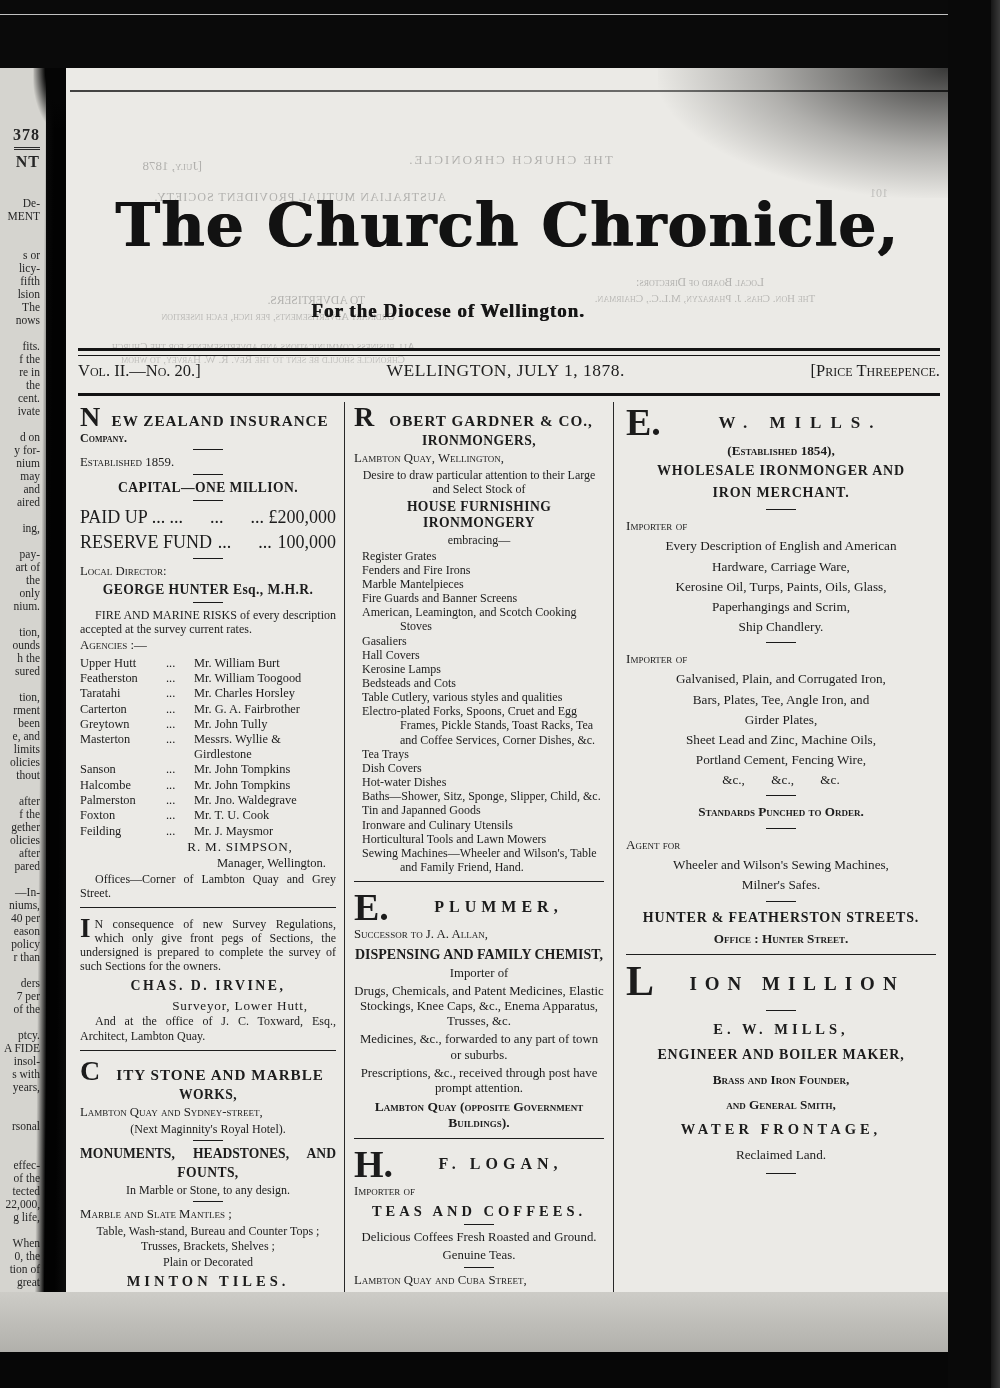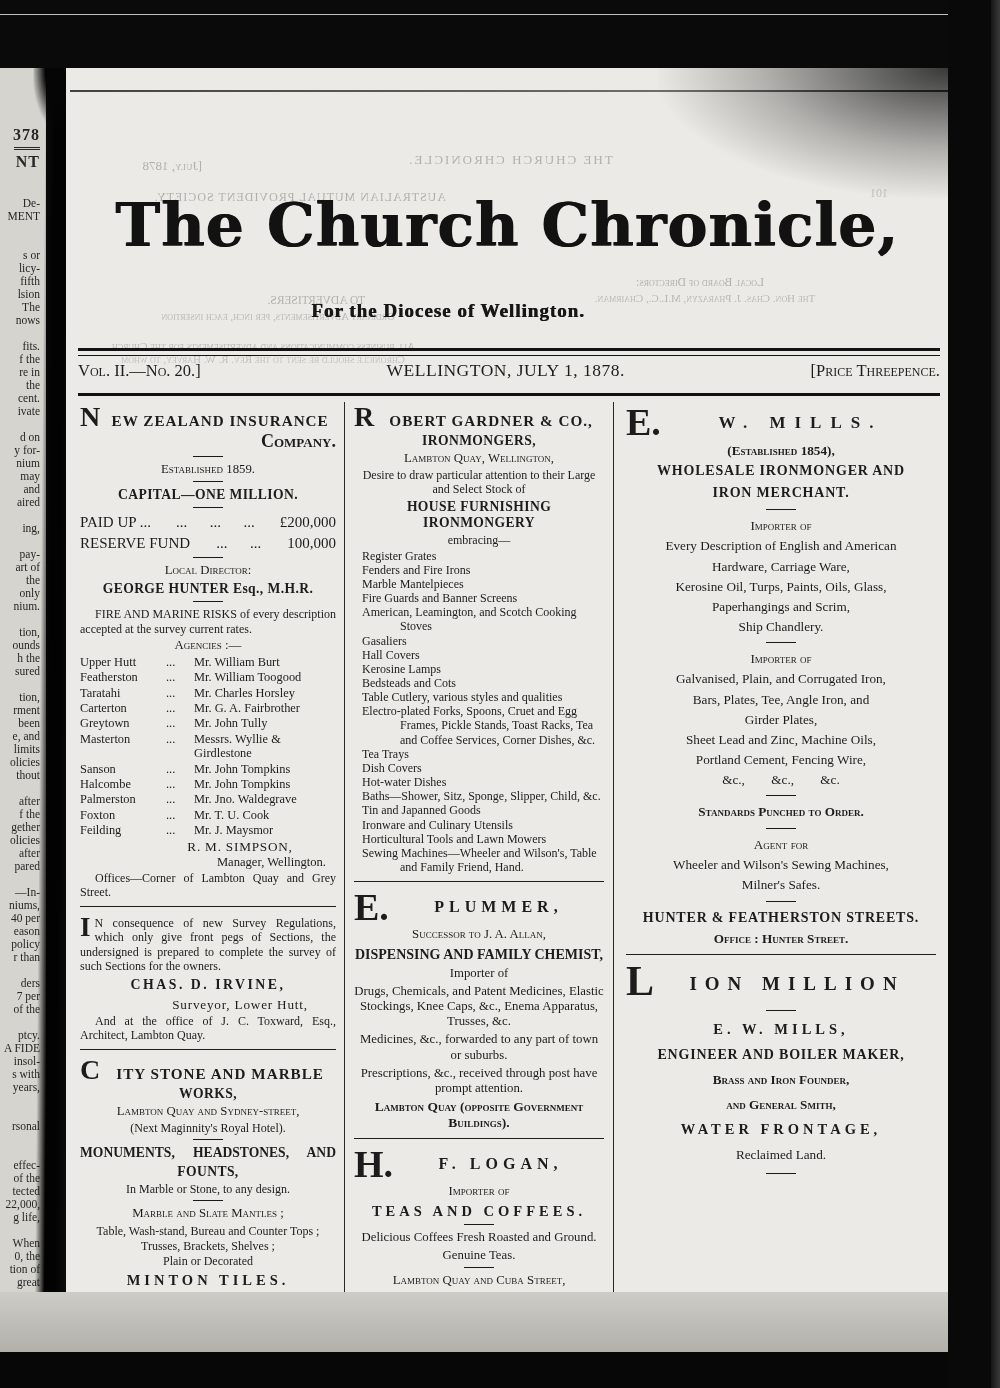--- a/index.html
+++ b/index.html
@@ -76,43 +76,43 @@
   #c3{width:326px;padding:4px 4px 0 12px;}
 
   .ad-rule{border-top:1.3px solid #1e1e1e;margin:7px 0 9px;}
   .ln{margin:1px 0;}
   .sep{width:30px;border-top:1.2px solid #191919;margin:4px auto 5px;}
 
   .c{text-align:center;}
   .cpre{text-align:center;white-space:pre;}
   .j{text-align:justify;text-indent:15px;}
   .li{text-align:left;padding-left:46px;text-indent:-38px;margin:0;}
-  .sc{font-variant:small-caps;text-align:center;font-size:12.8px;margin:2px 0;}
+  .sc{font-variant:small-caps;text-align:left;font-size:12.8px;margin:2px 0;}
   .scb{font-variant:small-caps;text-align:center;font-size:12.8px;font-weight:bold;margin:2px 0;}
-  .sch{font-variant:small-caps;font-weight:bold;text-align:right;font-size:18px;margin:0;}
+  .sch{font-variant:small-caps;font-weight:bold;text-align:left;font-size:12px;margin:0;}
   .sch2{font-variant:small-caps;font-weight:bold;text-align:center;font-size:13.5px;margin:3px 0 0;}
   .h{font-weight:bold;text-align:center;font-size:13.6px;letter-spacing:.4px;margin:3px 0 2px;}
   .h2{font-weight:bold;text-align:center;font-size:14px;margin:3px 0;}
   .hj{font-weight:bold;font-size:13.6px;text-align:justify;text-align-last:justify;margin:2px 0;}
   .hsp{font-weight:bold;text-align:center;font-size:13.8px;letter-spacing:2.5px;margin:4px 0;}
   .hsp2{font-weight:bold;text-align:center;font-size:14.5px;letter-spacing:4px;margin:4px 0;}
   .hbig{font-weight:bold;text-align:center;font-size:19px;letter-spacing:5px;margin:5px 0 2px;}
   .cr{text-align:center;padding-left:64px;font-size:13.2px;letter-spacing:.8px;}
   .rr{text-align:right;padding-right:10px;font-size:12.6px;}
 
   .dc2{display:flex;align-items:baseline;font-weight:bold;font-size:15.2px;letter-spacing:1px;margin:0 0 1px;}
   .dc2 .dcap{font-size:28px;line-height:.8;margin-right:3px;}
   .dc2 .rest{flex:1;text-align:center;}
   .jdc{text-align:justify;margin:0;}
   .jdc .dcap{float:left;font-size:27px;line-height:21px;padding:1px 4px 0 0;font-weight:bold;}
   .dcbig{display:flex;align-items:flex-start;font-weight:bold;margin:0 0 2px;}
   .dcbig .dcap{font-size:38px;line-height:.85;margin-right:4px;}
   .dcbig .rest{flex:1;text-align:center;font-size:16px;letter-spacing:5px;padding-top:7px;}
 
-  .ledger{display:flex;font-size:15px;line-height:1.3;}
+  .ledger{display:flex;font-size:18px;line-height:1.3;}
   .lg-m{flex:1;text-align:center;white-space:pre;overflow:hidden;}
   .agency{display:flex;font-size:12.4px;line-height:1.16;}
   .ag-p{width:86px;flex:none;}
   .ag-d{width:28px;flex:none;}
   .ag-a{flex:1;}
 
   
   .roomy .c{font-size:12.8px;margin:3px 0;}
   .roomy .sc{margin:4px 0;}
   .airy .c,.airy .cpre,.airy .sc,.airy .scb{font-size:13.2px;margin:4.5px 0;}

